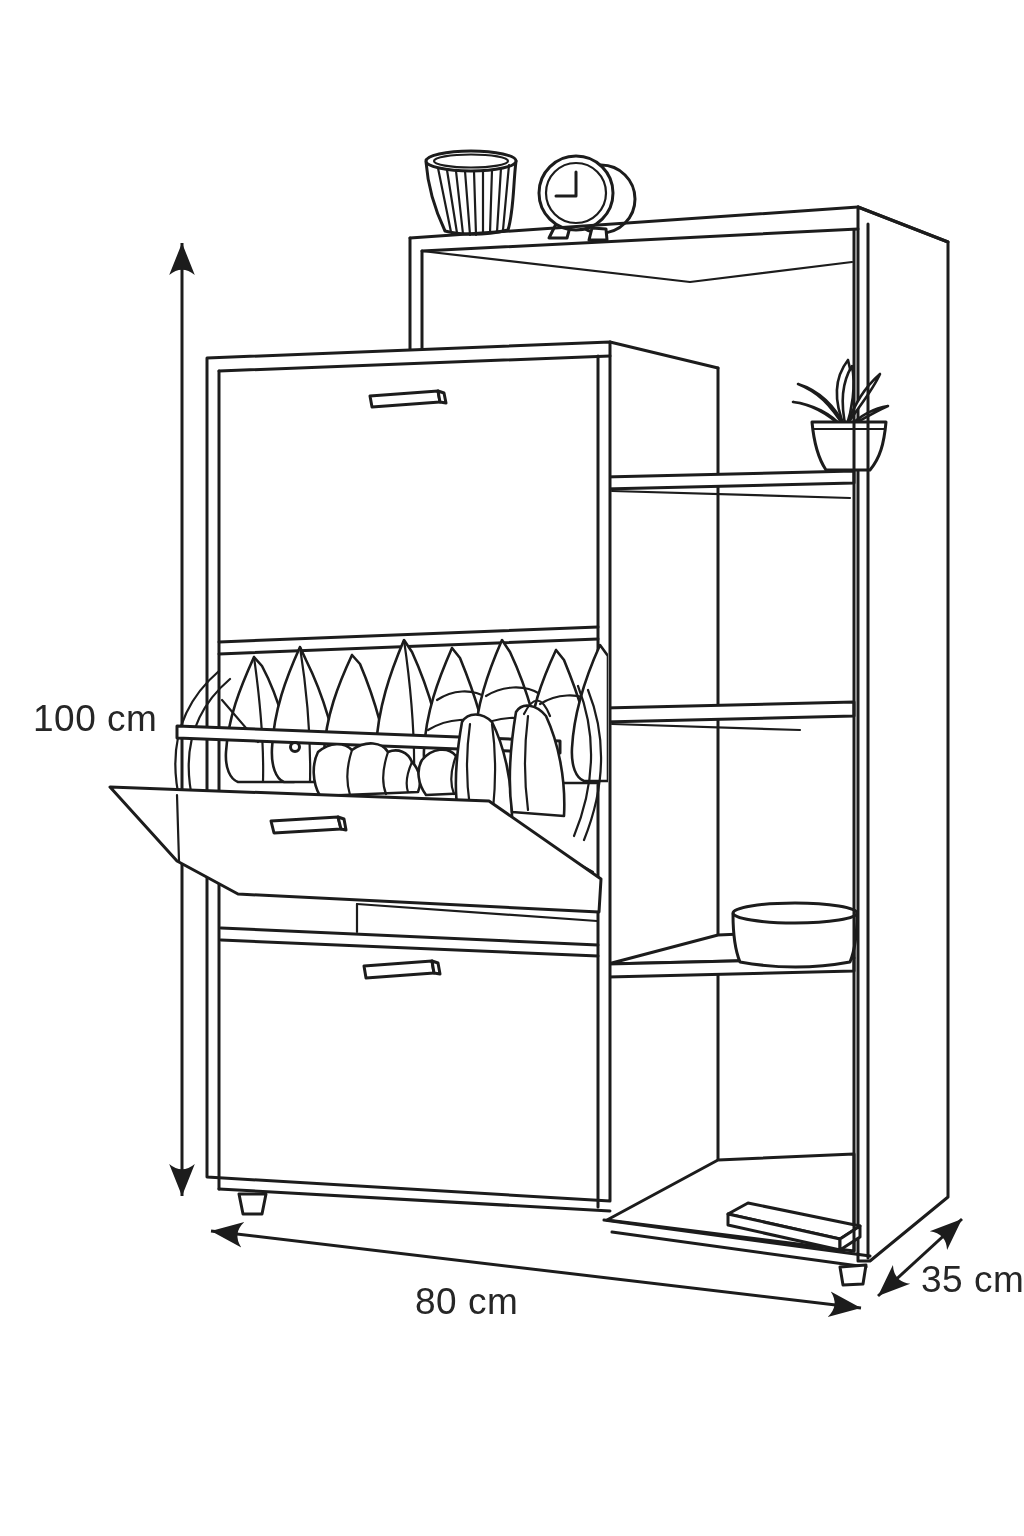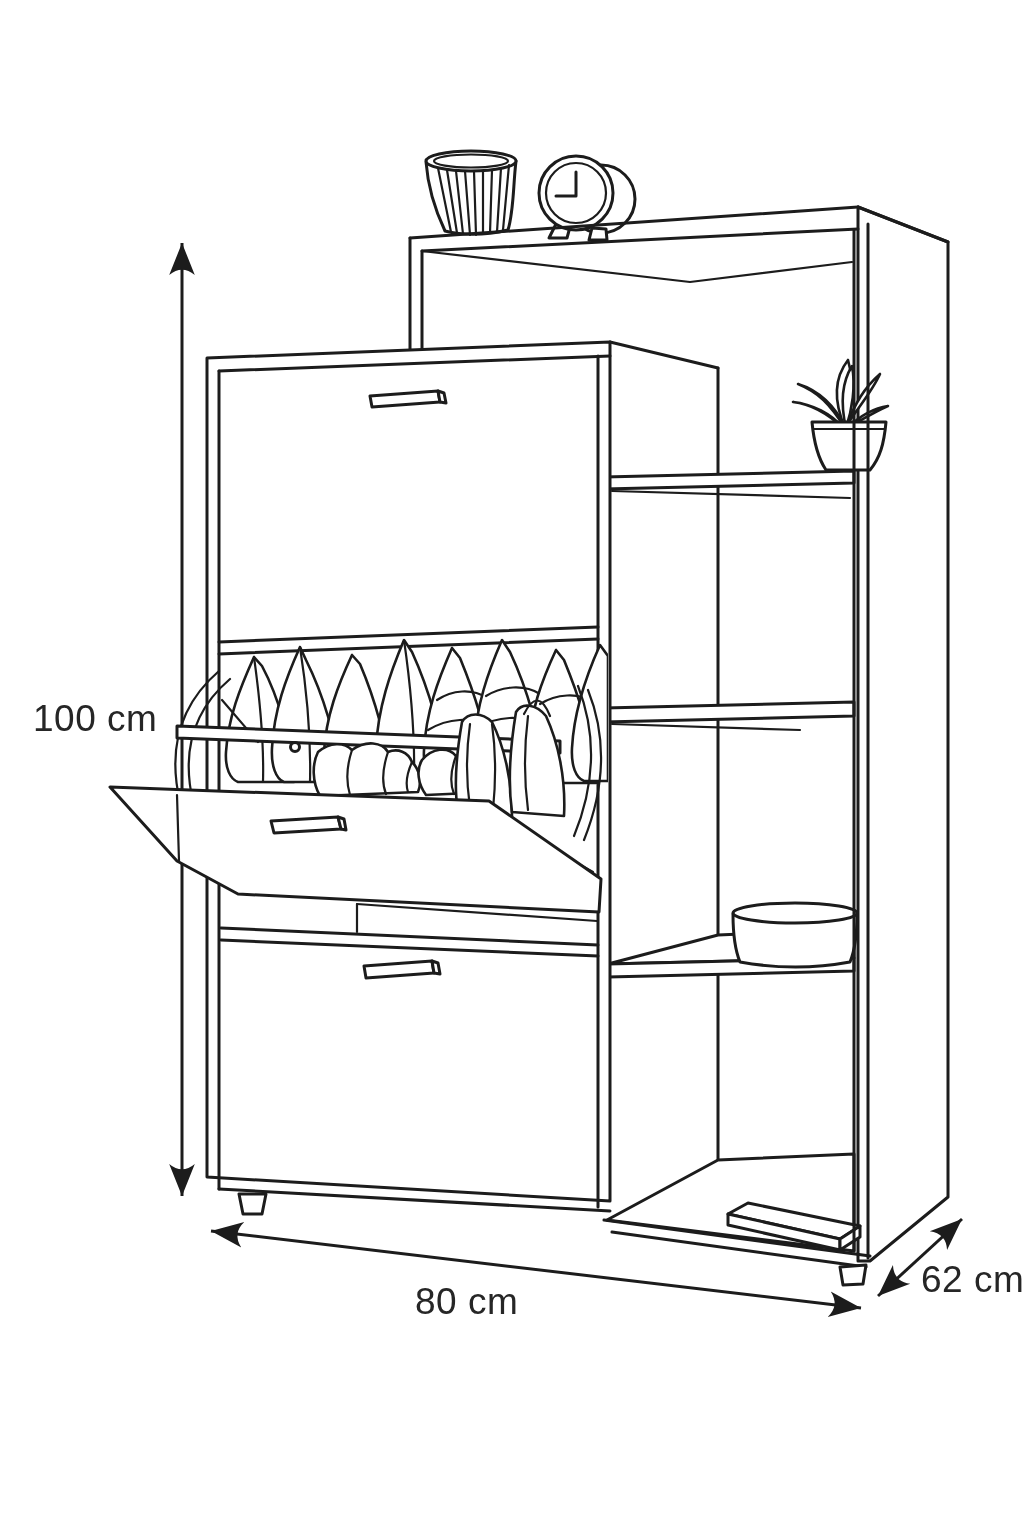--- a/index.html
+++ b/index.html
@@ -184,15 +184,15 @@
     <path class="thin" d="M357,904 L597,921"></path>
     <g>
       <polygon class="lnf" points="271,821 338,817 341,829 274,833"></polygon>
       <polygon class="lnf" points="338,817 344,819 346,830 341,829"></polygon>
     </g>
   </g>
 </svg>
 
 <div class="dim-label" style="left:33px;top:700px">100 cm</div>
 <div class="dim-label" style="left:415px;top:1283px">80 cm</div>
-<div class="dim-label" style="left:921px;top:1261px">62 cm</div>
+<div class="dim-label" style="left:921px;top:1261px">35 cm</div>
 
 </div>
 
 </body></html>

